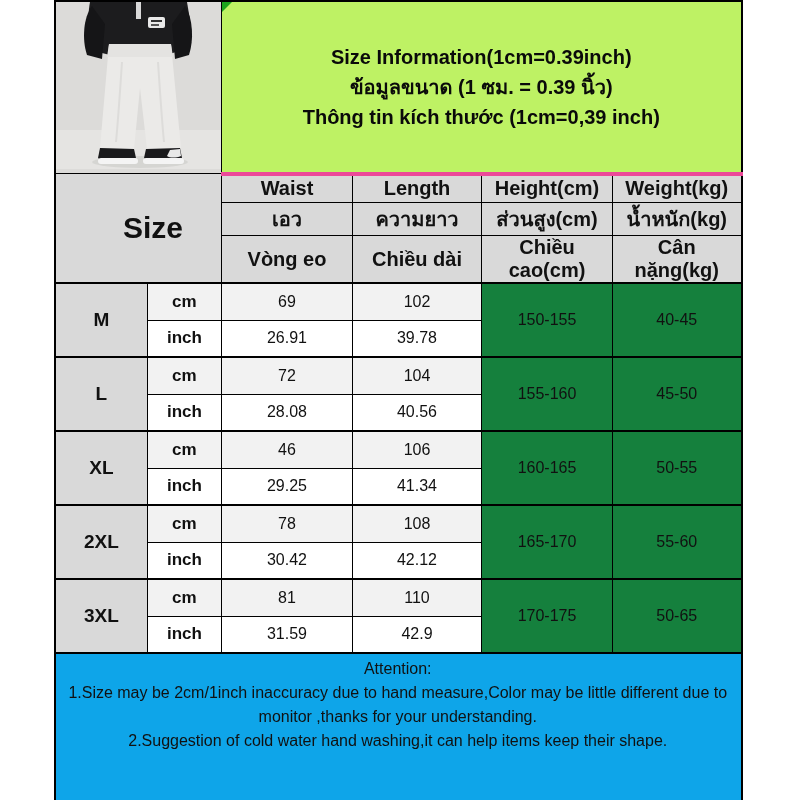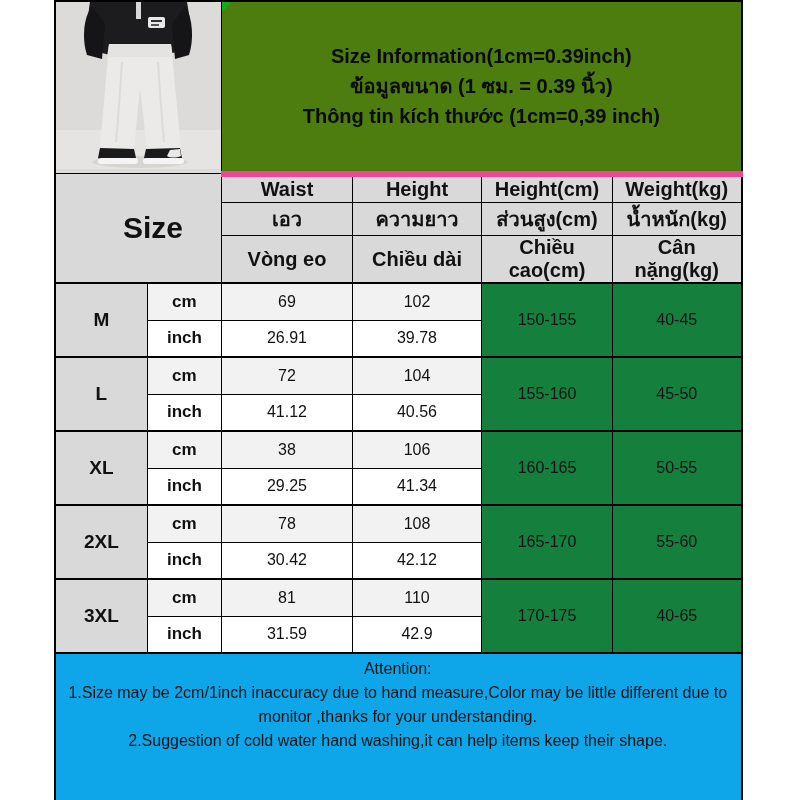--- a/index.html
+++ b/index.html
@@ -2,21 +2,21 @@
 <html><head>
 <meta charset="utf-8">
 <style>
   html,body{margin:0;padding:0;}
   body{width:800px;height:800px;background:#ffffff;font-family:"Liberation Sans",sans-serif;color:#111;}
   .page{position:relative;width:800px;height:800px;background:#fff;}
   table.size-table{border-collapse:collapse;position:absolute;left:54px;top:0;table-layout:fixed;border:2px solid #000;}
   td{border:1px solid #000;text-align:center;vertical-align:middle;padding:0;overflow:hidden;}
   
   td.photo-cell{background:#dcdbd9;border-top:none;padding:0;}
-  td.title-cell{background:#4d7c0f;border-top:2px solid #000;border-bottom:6px solid #ec4899;position:relative;}
+  td.title-cell{background:#bef264;border-top:2px solid #000;border-bottom:4px solid #ec4899;position:relative;}
   .title-line{font-weight:bold;font-size:20px;line-height:30px;color:#0a0a0a;}
   .corner-marker{position:absolute;top:0;left:0;width:0;height:0;
     border-top:10px solid #1da51d;border-right:10px solid transparent;}
   
   td.size-head{background:#d9d9d9;font-weight:bold;font-size:30px;padding-left:29px;}
   td.col-head{background:#d9d9d9;font-weight:bold;font-size:20px;}
   
   td.size-label{background:#d9d9d9;font-weight:bold;font-size:19px;}
   td.unit{font-weight:bold;font-size:17px;}
   tr.cm-row td.data, tr.cm-row td.unit{background:#f2f2f2;}
@@ -74,21 +74,21 @@
         <span class="corner-marker"></span>
         <div class="title-line">Size Information(1cm=0.39inch)</div>
         <div class="title-line">ข้อมูลขนาด (1 ซม. = 0.39 นิ้ว)</div>
         <div class="title-line">Thông tin kích thước (1cm=0,39 inch)</div>
       </td>
     </tr>
 
     <tr style="height:29px">
       <td class="size-head" colspan="2" rowspan="3">Size</td>
       <td class="col-head">Waist</td>
-      <td class="col-head">Height</td>
+      <td class="col-head">Length</td>
       <td class="col-head">Height(cm)</td>
       <td class="col-head">Weight(kg)</td>
     </tr>
     <tr style="height:21px">
       <td class="col-head">เอว</td>
       <td class="col-head">ความยาว</td>
       <td class="col-head">ส่วนสูง(cm)</td>
       <td class="col-head">น้ำหนัก(kg)</td>
     </tr>
     <tr style="height:29px">
@@ -116,27 +116,27 @@
         <tr class="cm-row group-start" style="height: 37px;">
           <td class="size-label" rowspan="2">L</td>
           <td class="unit">cm</td>
           <td class="data">72</td>
           <td class="data">104</td>
           <td class="range-cell" rowspan="2">155-160</td>
           <td class="range-cell" rowspan="2">45-50</td>
         </tr>
         <tr class="inch-row" style="height: 37px;">
           <td class="unit">inch</td>
-          <td class="data">41.12</td>
+          <td class="data">28.08</td>
           <td class="data">40.56</td>
         </tr>
         <tr class="cm-row group-start" style="height: 37px;">
           <td class="size-label" rowspan="2">XL</td>
           <td class="unit">cm</td>
-          <td class="data">38</td>
+          <td class="data">46</td>
           <td class="data">106</td>
           <td class="range-cell" rowspan="2">160-165</td>
           <td class="range-cell" rowspan="2">50-55</td>
         </tr>
         <tr class="inch-row" style="height: 37px;">
           <td class="unit">inch</td>
           <td class="data">29.25</td>
           <td class="data">41.34</td>
         </tr>
         <tr class="cm-row group-start" style="height: 37px;">
@@ -151,21 +151,21 @@
           <td class="unit">inch</td>
           <td class="data">30.42</td>
           <td class="data">42.12</td>
         </tr>
         <tr class="cm-row group-start" style="height: 37px;">
           <td class="size-label" rowspan="2">3XL</td>
           <td class="unit">cm</td>
           <td class="data">81</td>
           <td class="data">110</td>
           <td class="range-cell" rowspan="2">170-175</td>
-          <td class="range-cell" rowspan="2">40-65</td>
+          <td class="range-cell" rowspan="2">50-65</td>
         </tr>
         <tr class="inch-row" style="height: 37px;">
           <td class="unit">inch</td>
           <td class="data">31.59</td>
           <td class="data">42.9</td>
         </tr>
       </tbody>
 
     <tbody>
         <tr>

